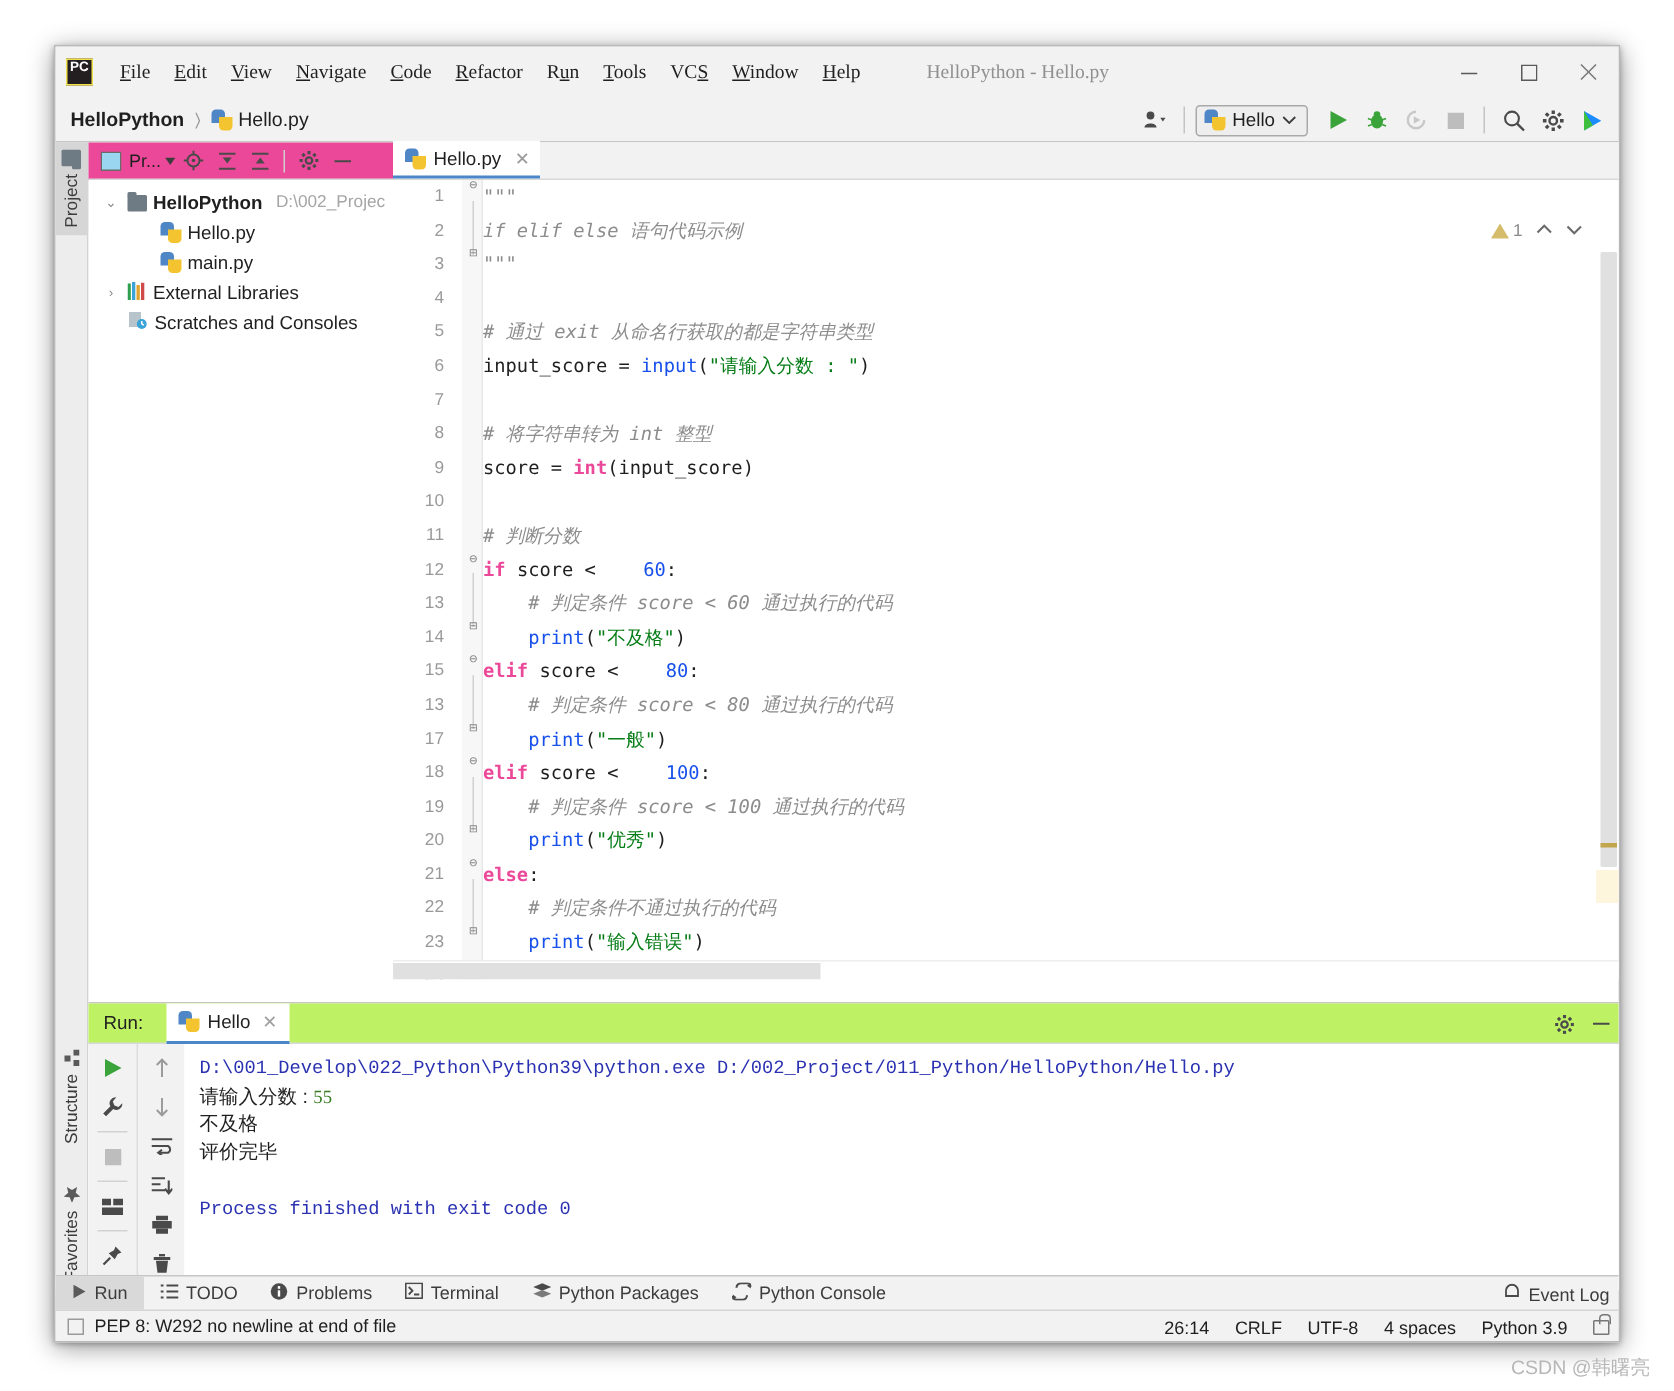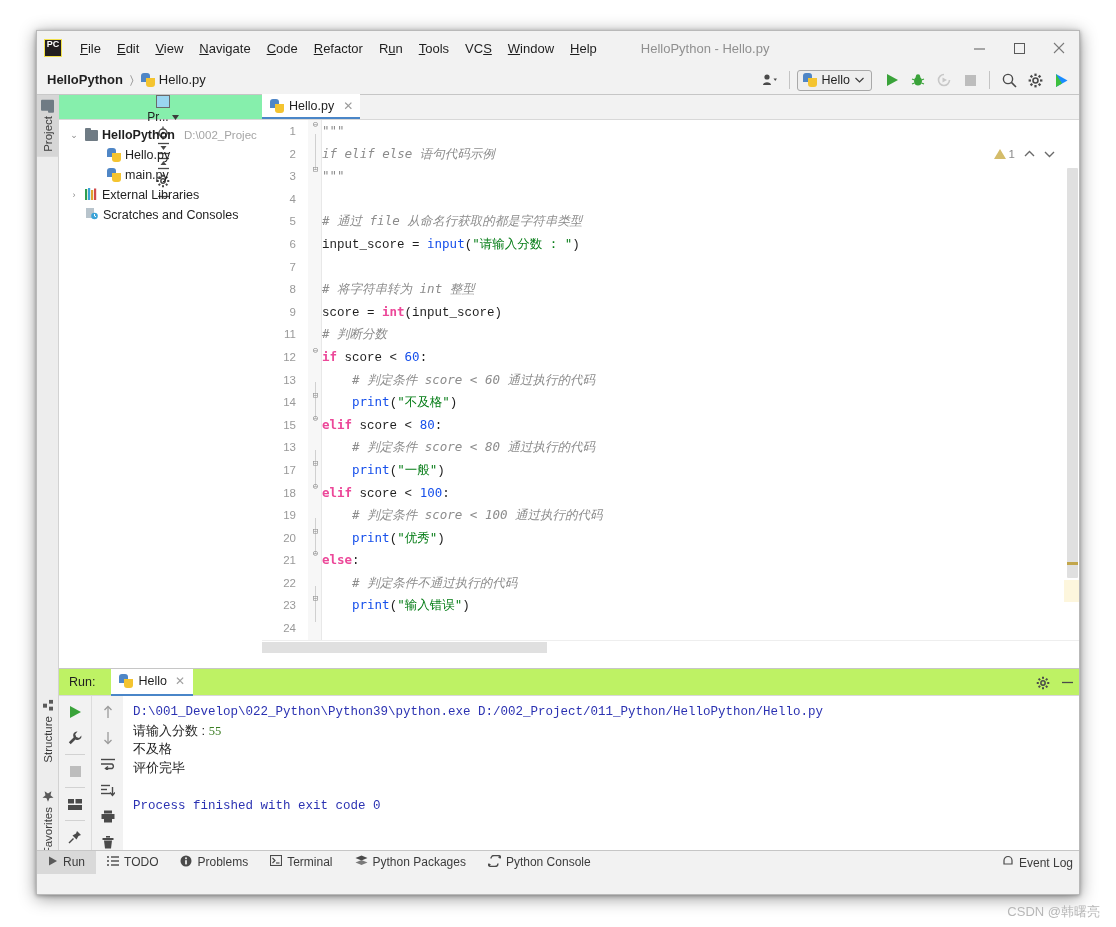--- a/index.html
+++ b/index.html
@@ -25,21 +25,21 @@
     border: 1px solid #b9b9b9;
     box-shadow: 0 3px 16px rgba(0,0,0,0.42), 0 1px 4px rgba(0,0,0,0.30);
     overflow: hidden;
   }
 
   
   .menubar {
     position: absolute; left: 0; top: 0;
     width: 1044px; height: 34px;
     background: #f2f2f2;
-    display: flex; align-items: center;
+    display: flex; align-items: center; font-family: Liberation Serif, serif;
   }
   .pc-logo {
     width: 18px; height: 18px; margin-left: 7px; margin-right: 10px;
     background: #231f20; border: 1.5px solid #f2e14c;
     position: relative; flex: none;
   }
   .pc-logo:after {
     content: "PC"; position: absolute; left: 0; top: -1px;
     width: 100%; text-align: center;
     font-size: 9px; font-weight: bold; color: #ffffff;
@@ -127,25 +127,24 @@
   }
   .vtab.sel { background: #d6d6d6; }
 
   
   .projpanel {
     position: absolute; left: 22px; top: 64px;
     width: 203px; height: 573px;
     background: #ffffff;
   }
   .proj-head {
-    height: 25px; background: #86efac;
+    height: 25px; background: #ec4899;
     border-bottom: 1px solid #d8d8d8;
     display: flex; align-items: center; gap: 2px;
     padding-left: 5px;
-    flex-direction: column;
   }
   .ph-ico {
     width: 20px; height: 20px;
     display: flex; align-items: center; justify-content: center;
     color: #4a4a4a;
   }
   .proj-label { font-size: 12px; color: #1f1f1f; display: flex; align-items: center; gap: 3px; }
   .tree { padding-top: 5px; font-size: 12.5px; color: #1f1f1f; }
   .trow {
     height: 20px; display: flex; align-items: center;
@@ -199,24 +198,24 @@
     white-space: pre; padding-left: 60px;
   }
   .ln .num {
     position: absolute; left: 0; top: 0; width: 34px;
     text-align: right; color: #999999;
     font-family: "Liberation Sans", sans-serif; font-size: 11.5px;
   }
 
   .kw   { color: #ec4899; font-weight: bold; }
   .fn   { color: #1750eb; }
-  .num2 { color: #1750eb; }
+  .num2 { color: #1750eb; margin-left: 24px; }
   .str  { color: #067d17; }
   .cmt  { color: #8c8c8c; font-style: italic; }
-  .pl   { color: #1f1f1f; font-family: Liberation Mono, monospace; }
+  .pl   { color: #1f1f1f; }
   .sel  { background: #a6d2ff; }
 
   .fold-m {
     position: absolute; left: 49px;
     width: 9px; height: 9px;
     color: #8a8a8a; font-size: 9px; line-height: 9px;
     text-align: center;
   }
   .fold-line {
     position: absolute; left: 53px; width: 1px; background: #d0d0d0;
@@ -640,25 +639,26 @@
         <div class="fold-line" style="top:14px;height:36px;"></div>
         <div class="fold-line" style="top:262px;height:36px;"></div>
         <div class="fold-line" style="top:330px;height:36px;"></div>
         <div class="fold-line" style="top:398px;height:36px;"></div>
         <div class="fold-line" style="top:466px;height:36px;"></div>
         <div class="lines" id="code-lines">
             <div class="ln"><span class="num">1</span><span class="fold-m">⊖</span><span class="cmt">"""</span></div>
             <div class="ln"><span class="num">2</span><span class="cmt">if elif else 语句代码示例</span></div>
             <div class="ln"><span class="num">3</span><span class="fold-m">⊟</span><span class="cmt">"""</span></div>
             <div class="ln"><span class="num">4</span></div>
-            <div class="ln"><span class="num">5</span><span class="cmt"># 通过 file 从命名行获取的都是字符串类型</span></div>
+            <div class="ln"><span class="num">5</span><span class="cmt"># 通过 exit 从命名行获取的都是字符串类型</span></div>
             <div class="ln"><span class="num">6</span><span class="pl">input_score </span><span class="pl">= </span><span class="fn">input</span><span class="pl">(</span><span class="str">"请输入分数 : "</span><span class="pl">)</span></div>
             <div class="ln"><span class="num">7</span></div>
             <div class="ln"><span class="num">8</span><span class="cmt"># 将字符串转为 int 整型</span></div>
             <div class="ln"><span class="num">9</span><span class="pl">score </span><span class="pl">= </span><span class="kw">int</span><span class="pl">(input_score)</span></div>
+            <div class="ln"><span class="num">10</span></div>
             <div class="ln"><span class="num">11</span><span class="cmt"># 判断分数</span></div>
             <div class="ln"><span class="num">12</span><span class="fold-m">⊖</span><span class="kw">if</span><span class="pl"> score &lt; </span><span class="num2">60</span><span class="pl">:</span></div>
             <div class="ln"><span class="num">13</span><span class="cmt">    # 判定条件 score &lt; 60 通过执行的代码</span></div>
             <div class="ln"><span class="num">14</span><span class="fold-m">⊟</span><span class="pl">    </span><span class="fn">print</span><span class="pl">(</span><span class="str">"不及格"</span><span class="pl">)</span></div>
             <div class="ln"><span class="num">15</span><span class="fold-m">⊖</span><span class="kw">elif</span><span class="pl"> score &lt; </span><span class="num2">80</span><span class="pl">:</span></div>
             <div class="ln"><span class="num">13</span><span class="cmt">    # 判定条件 score &lt; 80 通过执行的代码</span></div>
             <div class="ln"><span class="num">17</span><span class="fold-m">⊟</span><span class="pl">    </span><span class="fn">print</span><span class="pl">(</span><span class="str">"一般"</span><span class="pl">)</span></div>
             <div class="ln"><span class="num">18</span><span class="fold-m">⊖</span><span class="kw">elif</span><span class="pl"> score &lt; </span><span class="num2">100</span><span class="pl">:</span></div>
             <div class="ln"><span class="num">19</span><span class="cmt">    # 判定条件 score &lt; 100 通过执行的代码</span></div>
             <div class="ln"><span class="num">20</span><span class="fold-m">⊟</span><span class="pl">    </span><span class="fn">print</span><span class="pl">(</span><span class="str">"优秀"</span><span class="pl">)</span></div>
@@ -865,17 +865,31 @@
     <div class="tw-right">
         <span>
           <svg width="12" height="12" viewBox="0 0 12 12">
               <path d="M2 9 L2 5.5 A4 4 0 0 1 10 5.5 L10 9 Z" fill="none" stroke="#4a4a4a" stroke-width="1.2"></path>
             </svg>
         </span>
         <span>Event Log</span>
       </div>
       </div>
 
+    <div class="statusbar">
+      <div class="sb-msg">
+        <span class="sb-sq"></span>
+        <span>PEP 8: W292 no newline at end of file</span>
+      </div>
+      <div class="sb-right">
+        <span>26:14</span>
+        <span>CRLF</span>
+        <span>UTF-8</span>
+        <span>4 spaces</span>
+        <span>Python 3.9</span>
+        <span class="lock"></span>
+      </div>
+    </div>
 
   </div>
 
   <div class="watermark">CSDN @韩曙亮</div>
 </div>
 
 </body></html>

